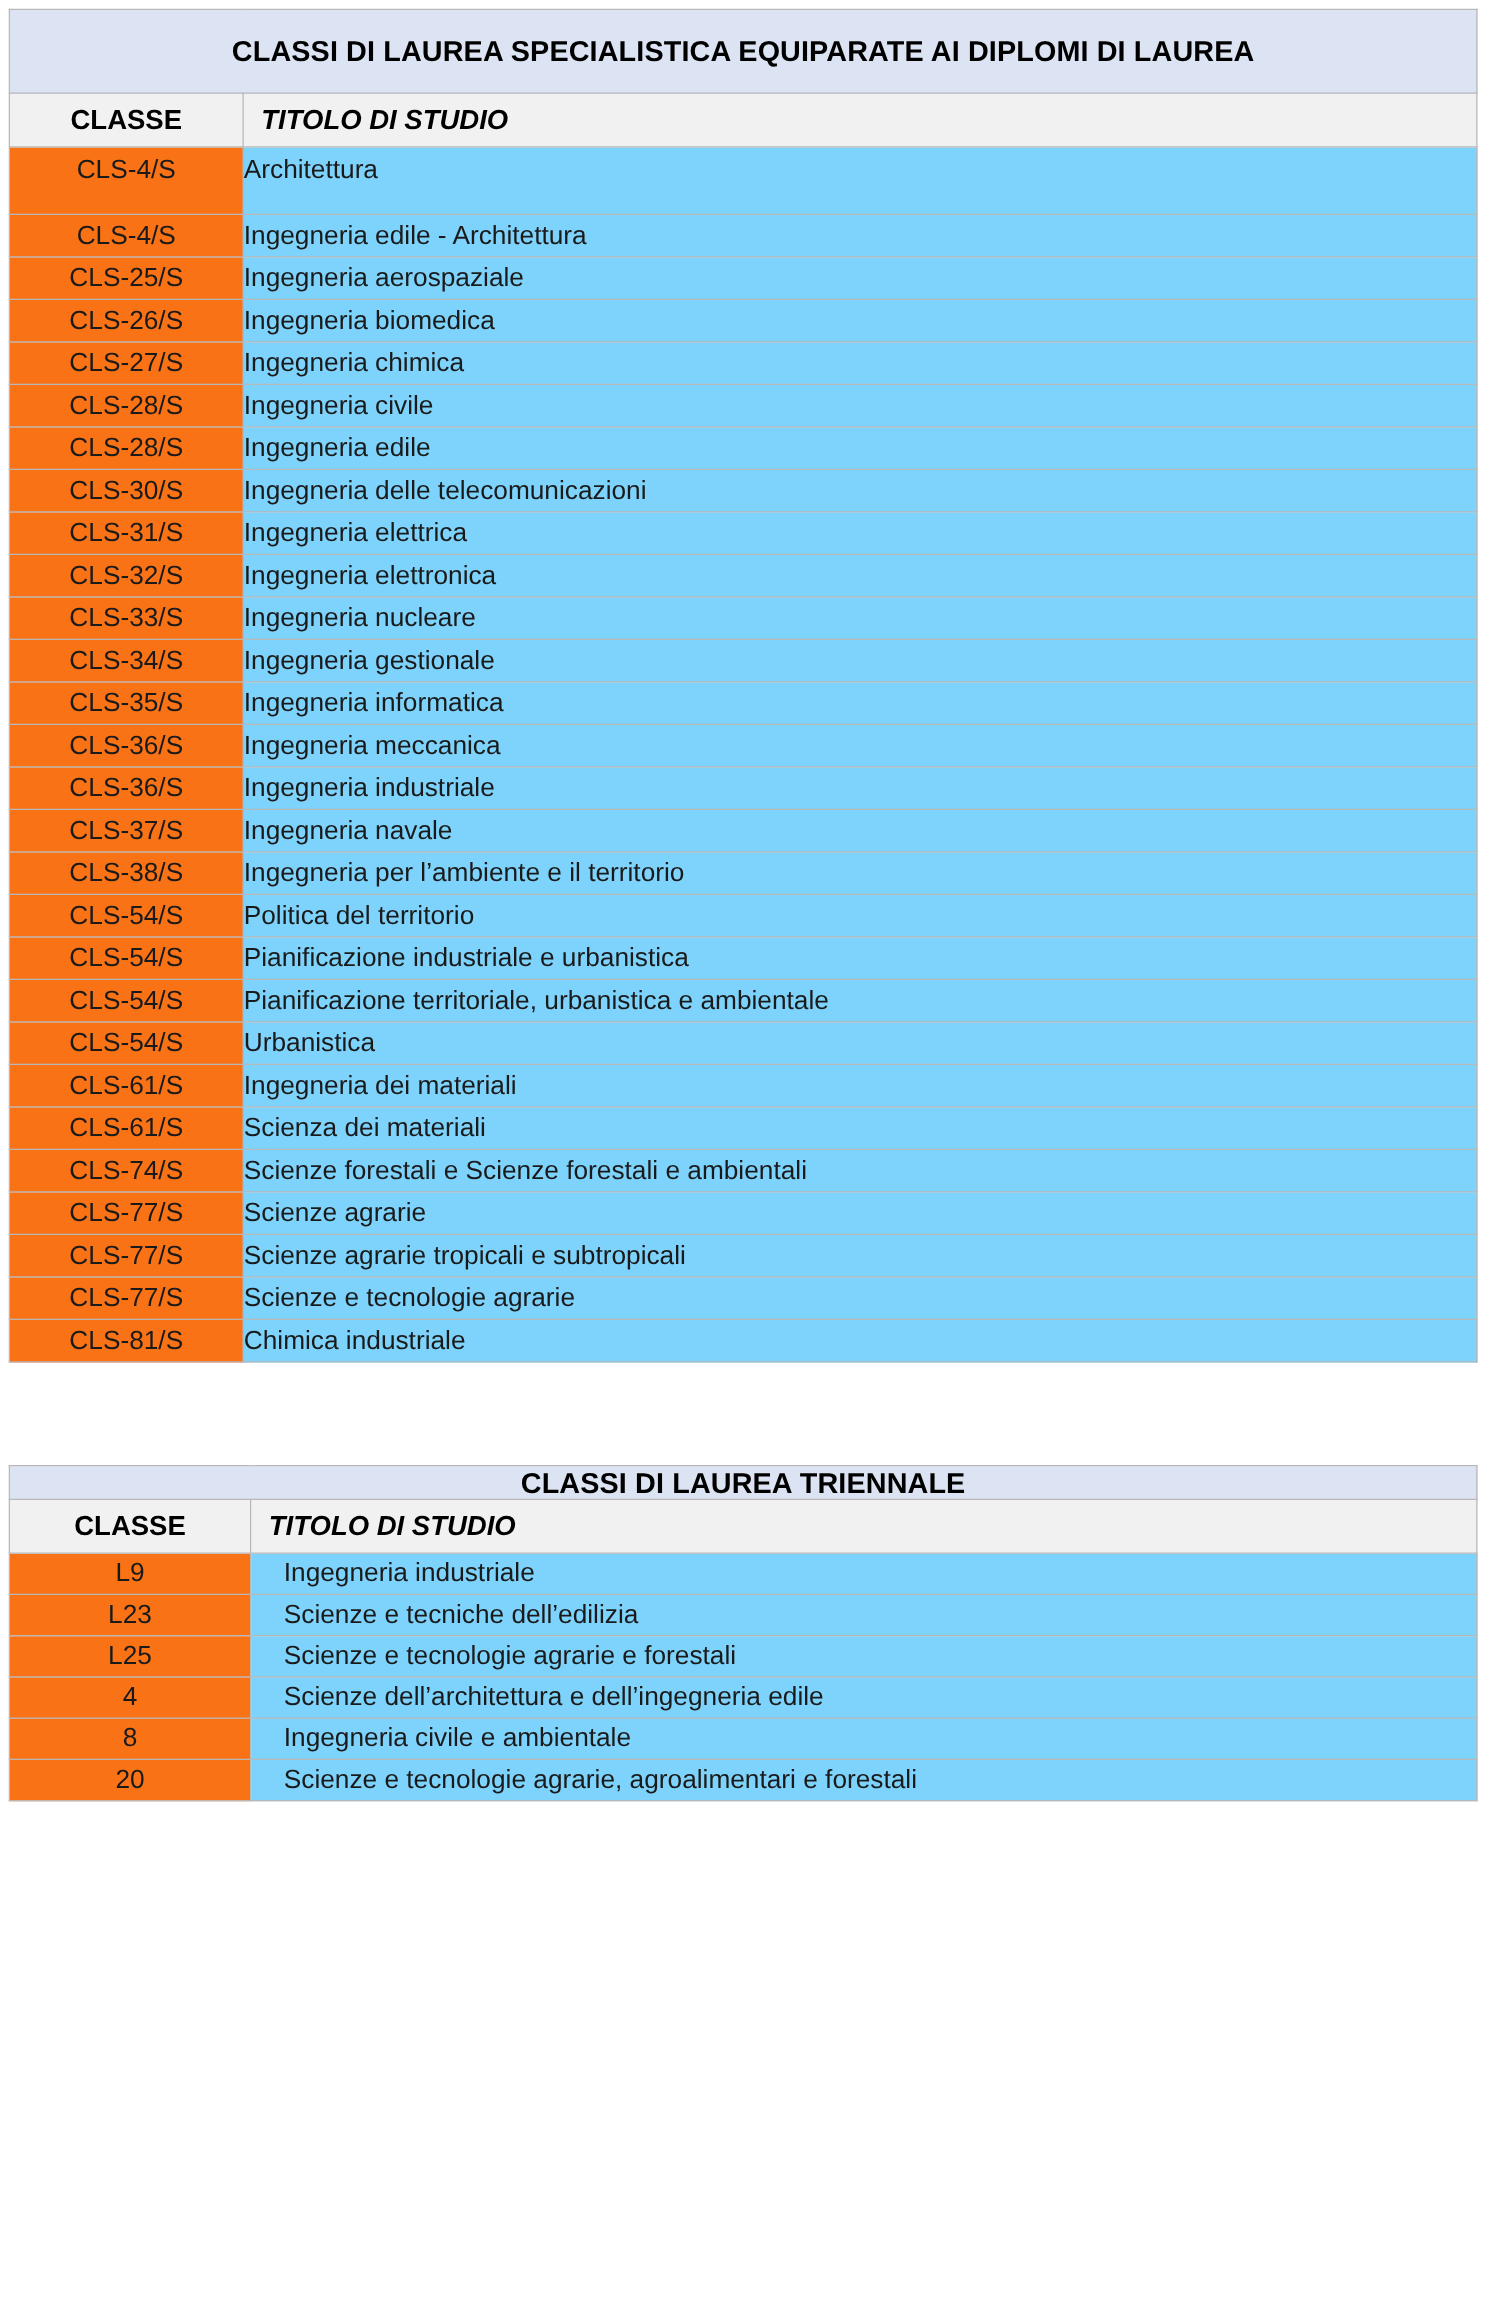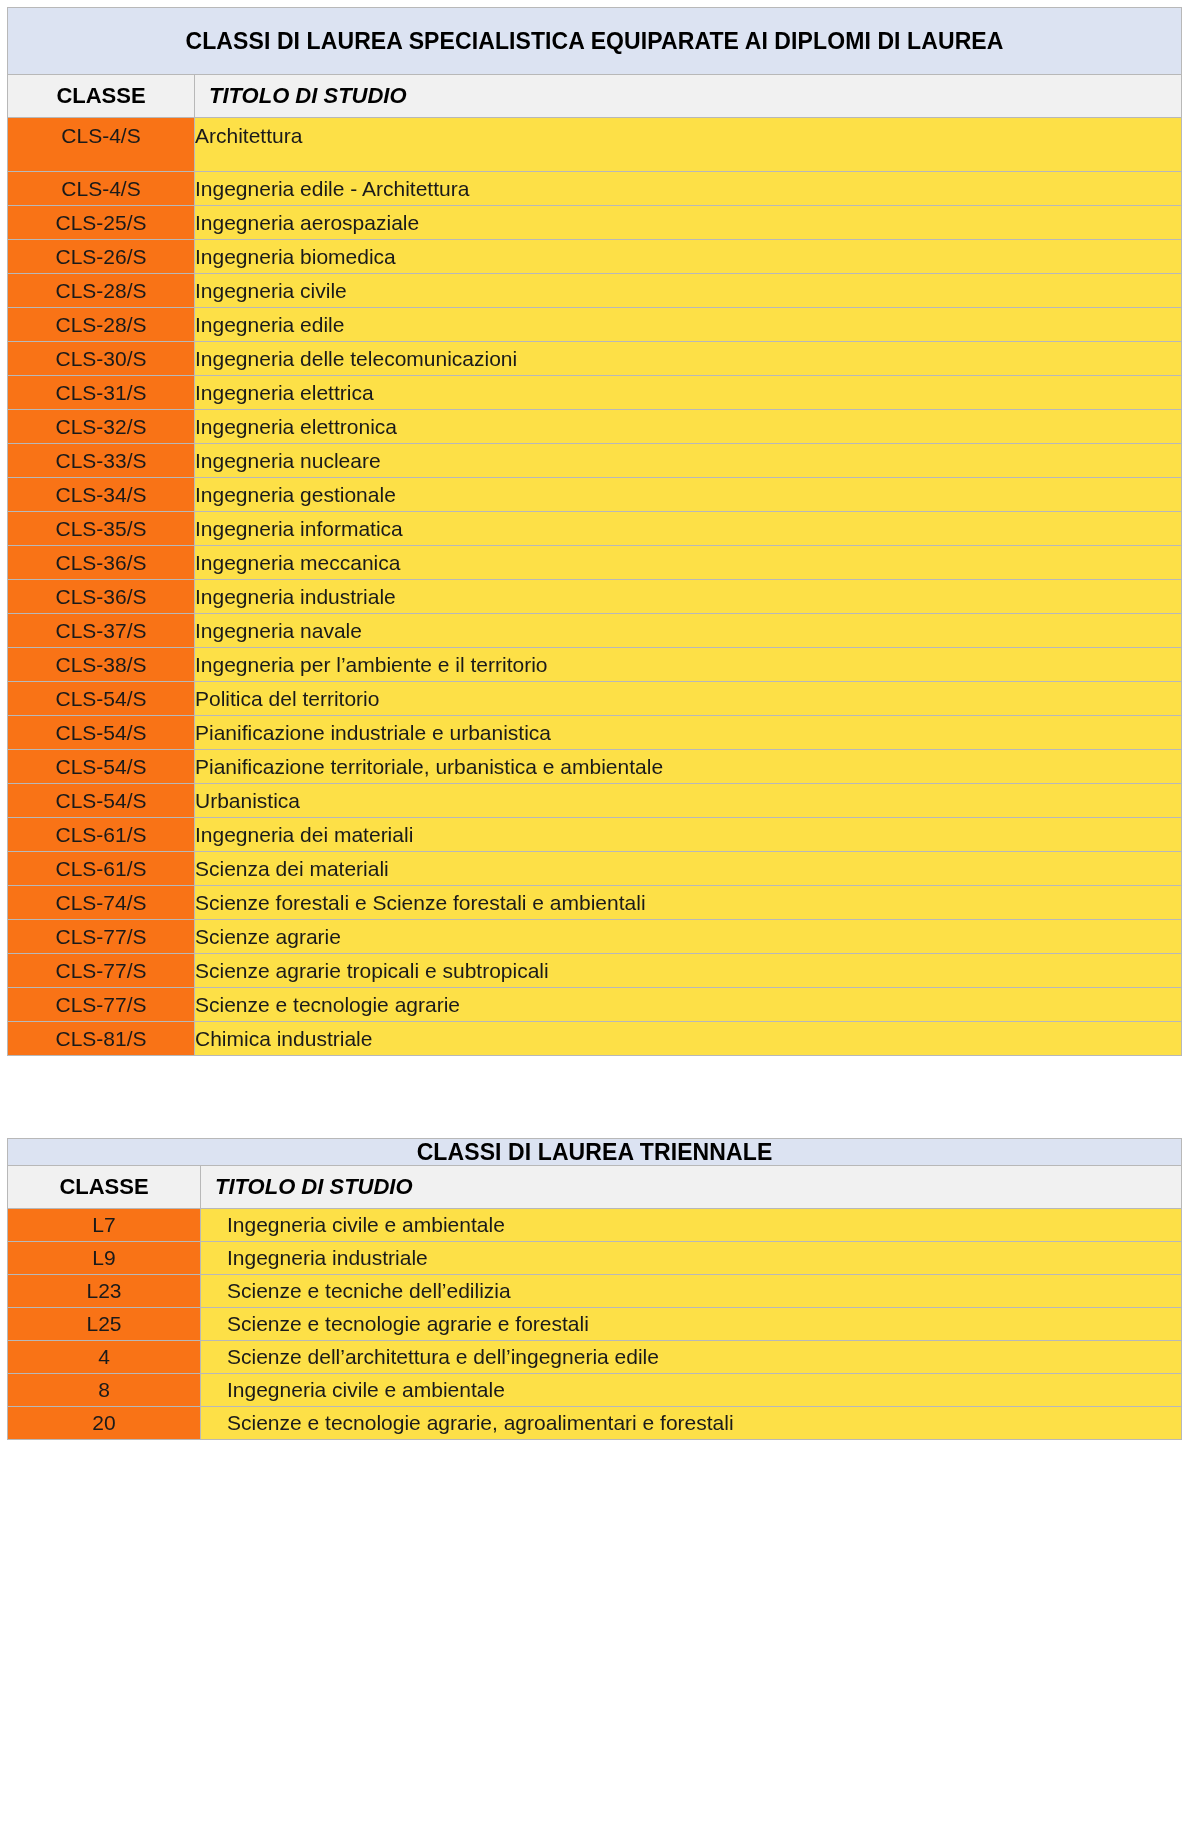--- a/index.html
+++ b/index.html
@@ -66,21 +66,21 @@
   .colhead.c-titolo { text-align: left; padding-left: 14px; font-style: italic; }
 
   
   .c-classe-cell {
     background: #f97316;
     text-align: center;
     font-size: 21px;
     color: #1a1a1a;
   }
   .c-titolo-cell {
-    background: #fde047;
+    background: #7dd3fc;
     text-align: left;
     font-size: 21px;
     padding-left: 12px;
     color: #1a1a1a;
   }
 
   
   #table-specialistica .col-classe { width: 187px; }
   #table-specialistica tbody tr { height: 34px; }
   #table-specialistica tbody tr.first-row { height: 54px; }
@@ -125,20 +125,24 @@
         </tr>
         <tr>
           <td class="c-classe-cell">CLS-25/S</td>
           <td class="c-titolo-cell">Ingegneria aerospaziale</td>
         </tr>
         <tr>
           <td class="c-classe-cell">CLS-26/S</td>
           <td class="c-titolo-cell">Ingegneria biomedica</td>
         </tr>
         <tr>
+          <td class="c-classe-cell">CLS-27/S</td>
+          <td class="c-titolo-cell">Ingegneria chimica</td>
+        </tr>
+        <tr>
           <td class="c-classe-cell">CLS-28/S</td>
           <td class="c-titolo-cell">Ingegneria civile</td>
         </tr>
         <tr>
           <td class="c-classe-cell">CLS-28/S</td>
           <td class="c-titolo-cell">Ingegneria edile</td>
         </tr>
         <tr>
           <td class="c-classe-cell">CLS-30/S</td>
           <td class="c-titolo-cell">Ingegneria delle telecomunicazioni</td>
@@ -237,24 +241,20 @@
       <tr>
         <th class="banner-cell banner-short" colspan="2">CLASSI DI LAUREA TRIENNALE</th>
       </tr>
       <tr>
         <th class="colhead c-classe">CLASSE</th>
         <th class="colhead c-titolo">TITOLO DI STUDIO</th>
       </tr>
     </thead>
     <tbody id="body-triennale">
         <tr>
-          <td class="c-classe-cell">L7</td>
-          <td class="c-titolo-cell">Ingegneria civile e ambientale</td>
-        </tr>
-        <tr>
           <td class="c-classe-cell">L9</td>
           <td class="c-titolo-cell">Ingegneria industriale</td>
         </tr>
         <tr>
           <td class="c-classe-cell">L23</td>
           <td class="c-titolo-cell">Scienze e tecniche dell’edilizia</td>
         </tr>
         <tr>
           <td class="c-classe-cell">L25</td>
           <td class="c-titolo-cell">Scienze e tecnologie agrarie e forestali</td>

